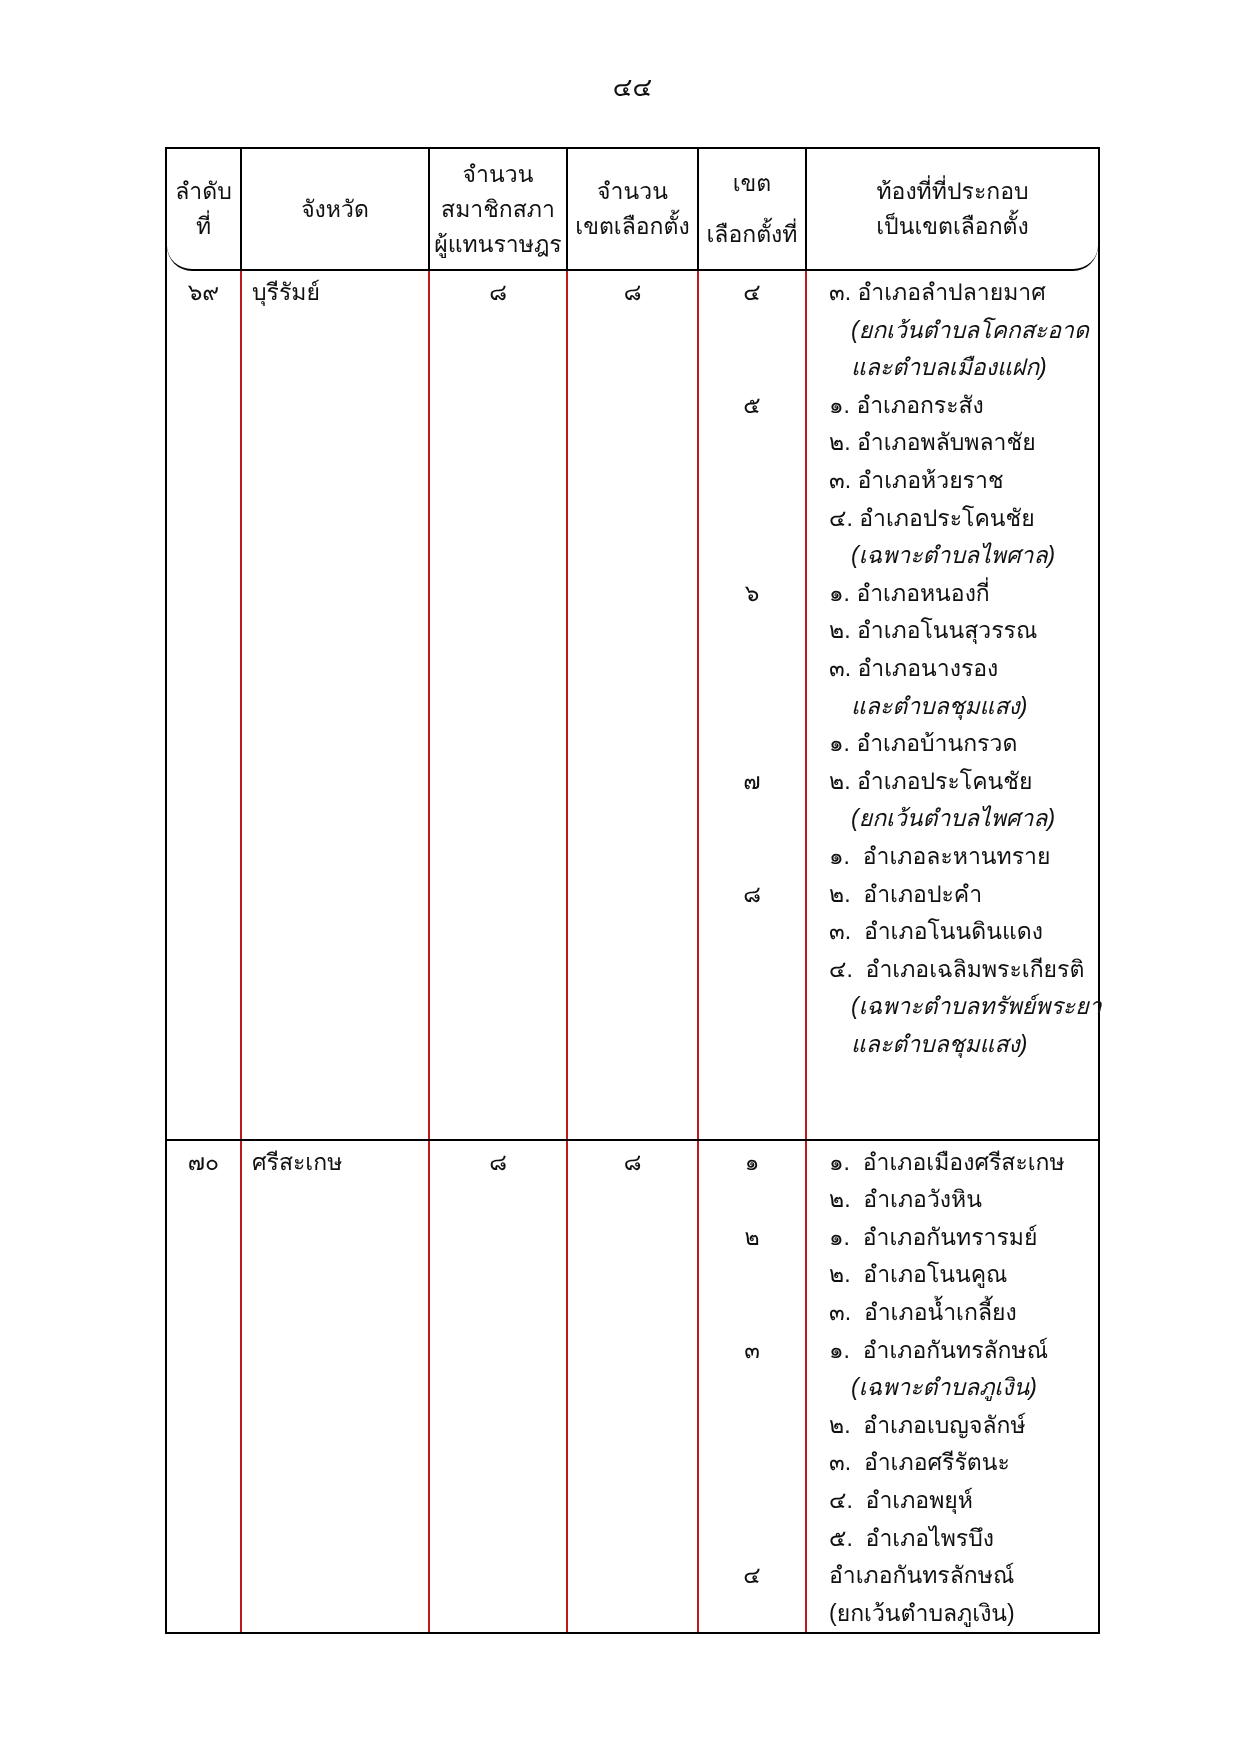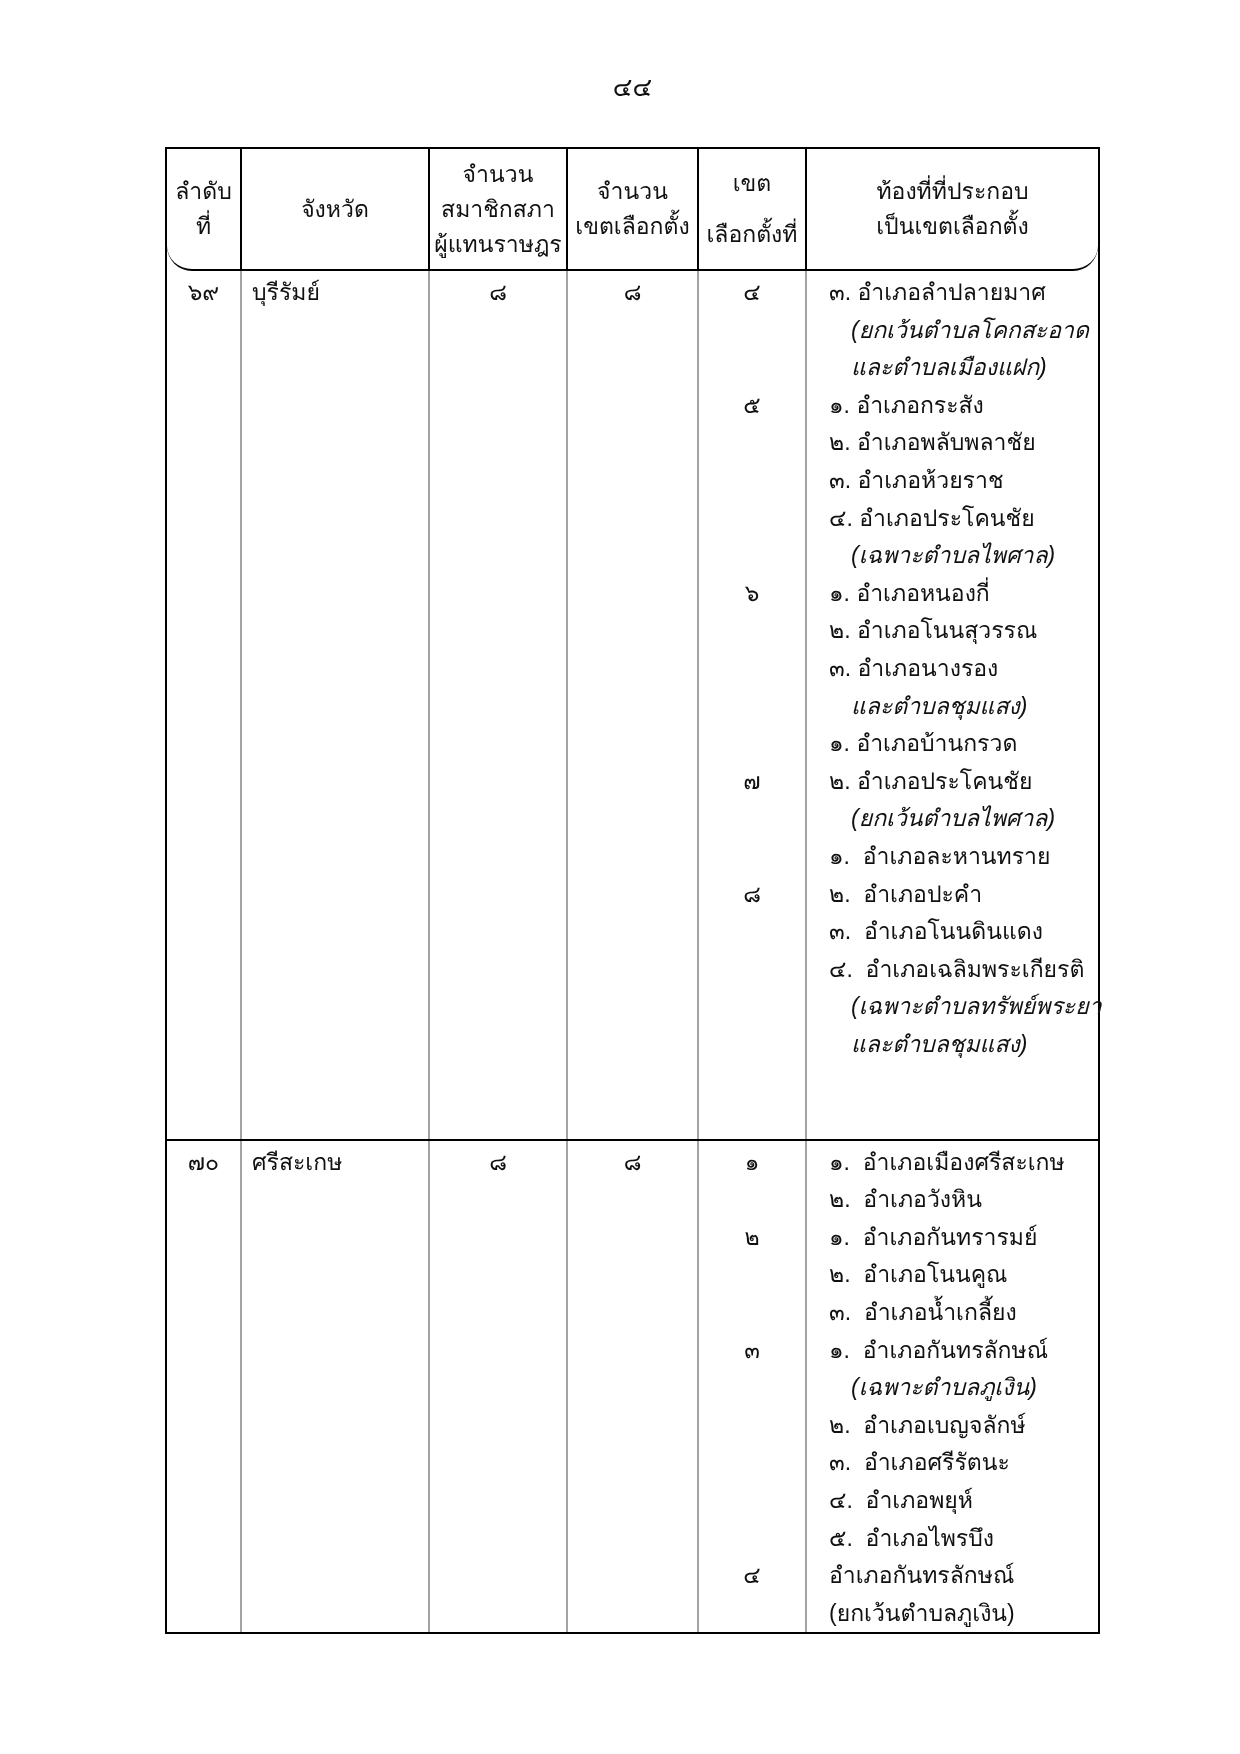--- a/index.html
+++ b/index.html
@@ -23,21 +23,21 @@
     font-size:23px;line-height:35px;text-align:center;overflow:hidden;
   }
   .c1{width:73px;border-left:none!important;}
   .c2{width:188px;}
   .c3{width:138px;}
   .c4{width:131px;}
   .c5{width:108px;gap:16px;}
   .c6{width:293px;}
   .row{display:flex;box-sizing:border-box;}
   .row + .row{border-top:2px solid #000;}
-  .c{box-sizing:border-box;border-left:2px solid #a3a3a3;padding-top:3px;}
+  .c{box-sizing:border-box;border-left:2px solid #b91c1c;padding-top:3px;}
   .cv{font-size:23px;line-height:37.6px;text-align:center;}
   .c.prov{text-align:left;padding-left:10px;}
   .line{height:37.6px;line-height:37.6px;font-size:23px;white-space:nowrap;}
   .c5 .line{text-align:center;}
   .c6 .line{text-align:left;padding-left:22px;}
   .c6 .line.ind1{padding-left:44px;font-style:italic;}
 </style>
 </head>
 <body>
 

